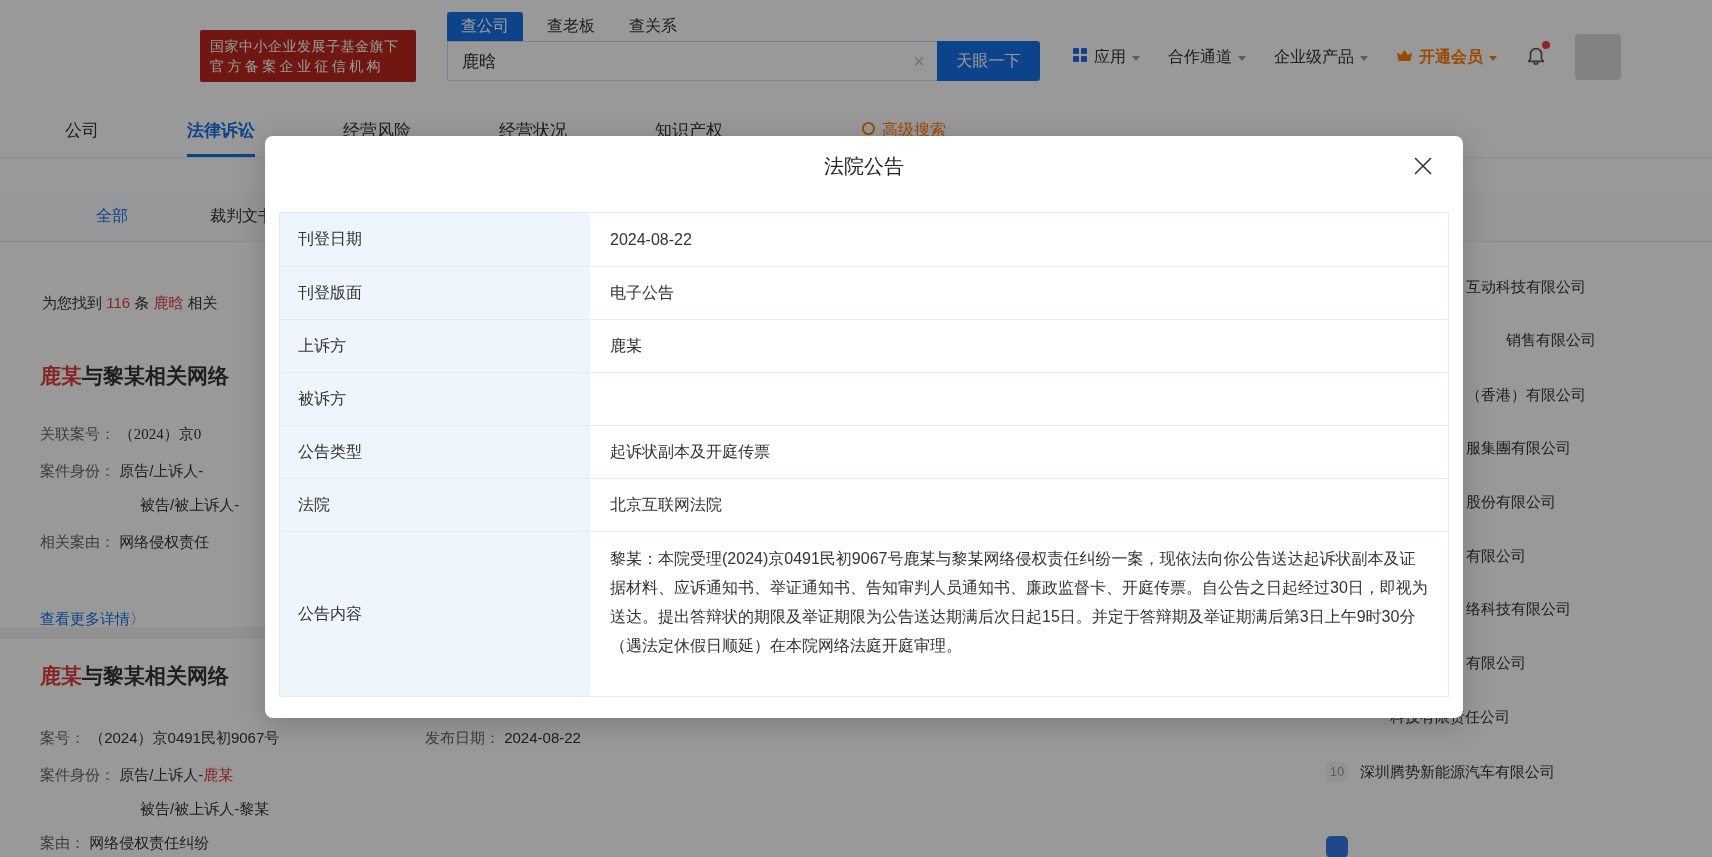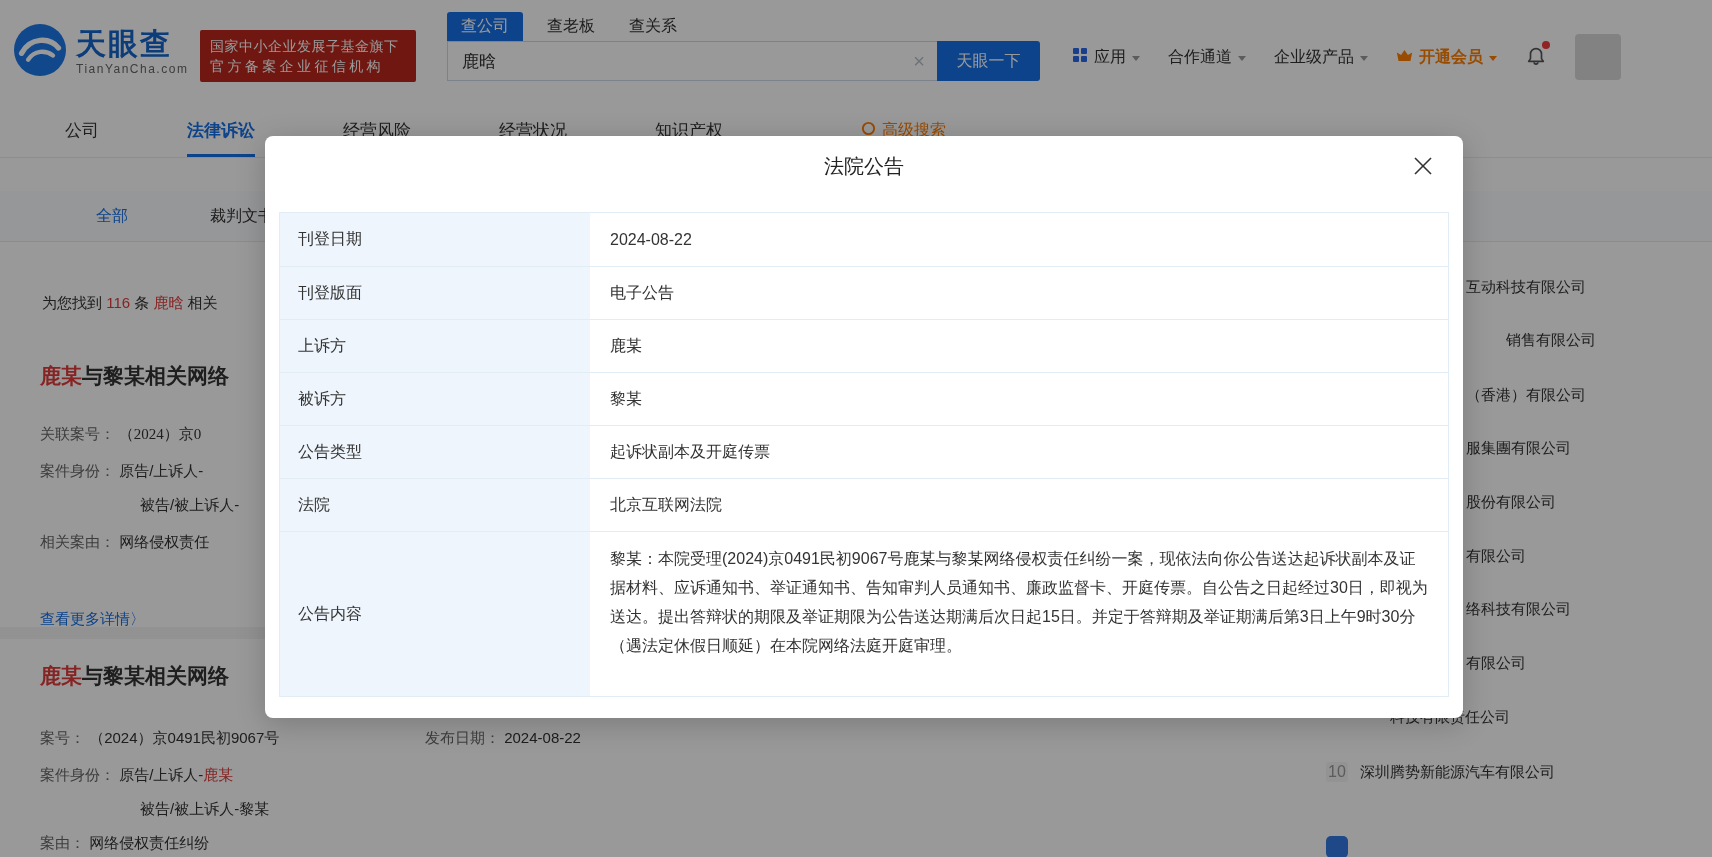--- a/index.html
+++ b/index.html
@@ -47,54 +47,41 @@
   
   .results-line { position:absolute; left:42px; top:294px; font-size:15px; color:#333; }
   .hl-red { color:#e03c3c; }
   .case-title { position:absolute; left:40px; font-size:21px; font-weight:bold; color:#333; cursor:pointer; white-space:nowrap; }
   .case-line { position:absolute; font-size:15px; color:#333; white-space:nowrap; }
   .case-line .lbl { color:#666; }
   .more-link { position:absolute; left:40px; font-size:15px; color:#1770e6; cursor:pointer; }
   .card-gap { position:absolute; left:0; top:627px; width:1290px; height:12px; background:#f3f4f6; }
   
   .side-frag { position:absolute; font-size:15px; color:#333; white-space:nowrap; cursor:pointer; }
-  .rank-badge { position:absolute; left:1326px; top:762px; width:22px; height:20px; background:#f5f5f5; color:#999; font-size:16px; border-radius:3px; text-align:center; line-height:20px; }
+  .rank-badge { position:absolute; left:1326px; top:762px; width:22px; height:20px; background:#f5f5f5; color:#999; font-size:13px; border-radius:3px; text-align:center; line-height:20px; }
   .hot-icon { position:absolute; left:1326px; top:836px; width:22px; height:22px; background:#3578e5; border-radius:5px; }
   
   .overlay { position:absolute; inset:0; background:rgba(0,0,0,0.40); z-index:50; }
   .modal { position:absolute; left:265px; top:136px; width:1198px; height:582px; background:#fff; border-radius:8px; z-index:60; box-shadow:0 6px 30px rgba(0,0,0,0.2); }
   .modal-title { position:absolute; top:17px; left:0; width:100%; text-align:center; font-size:20px; color:#222; font-weight:500; }
   .modal-close { position:absolute; right:28px; top:18px; width:24px; height:24px; cursor:pointer; display:flex; align-items:center; justify-content:center; }
   .mtable { position:absolute; left:14px; right:14px; top:76px; border:1px solid #e2ecf5; }
   .mrow { display:flex; border-top:1px solid #e2ecf5; min-height:53px; }
   .mrow:first-child { border-top:none; }
   .mlabel { width:310px; background:#eef5fc; padding:0 18px; display:flex; align-items:center; font-size:16px; color:#333; flex-shrink:0; }
   .mvalue { flex:1; padding:0 20px; display:flex; align-items:center; font-size:16px; color:#333; }
   .mrow.tall { min-height:165px; }
   .mrow.tall .mvalue { align-items:flex-start; padding-top:12px; line-height:29px; }
 </style>
 </head>
 <body>
 
 <div class="page">
 
   <div class="header">
-    <div class="logo">
-      <span>
-        <svg width="52" height="52" viewBox="0 0 48 48">
-          <circle cx="24" cy="24" r="24" fill="#1b79e8"></circle>
-          <path d="M7 27 C 15 12, 33 12, 41 22" stroke="#fff" stroke-width="5" fill="none" stroke-linecap="round"></path>
-          <path d="M13 33 C 19 24, 29 24, 36 29" stroke="#fff" stroke-width="4" fill="none" stroke-linecap="round"></path>
-        </svg>
-      </span>
-      <span class="logo-text">
-        <span class="brand" style="display:block">天眼查</span>
-        <span class="domain" style="display:block">TianYanCha.com</span>
-      </span>
-    </div>
 
     <div class="badge">
       <div class="b1">国家中小企业发展子基金旗下</div>
       <div class="b2">官方备案企业征信机构</div>
     </div>
 
     <div class="search">
       <div class="search-tabs">
         <div class="stab active">查公司</div>
         <div class="stab">查老板</div>
@@ -258,21 +245,20 @@
       <div class="mrow">
         <div class="mlabel">刊登版面</div>
         <div class="mvalue">电子公告</div>
       </div>
       <div class="mrow">
         <div class="mlabel">上诉方</div>
         <div class="mvalue">鹿某</div>
       </div>
       <div class="mrow">
         <div class="mlabel">被诉方</div>
-        <div class="mvalue">黎某</div>
       </div>
       <div class="mrow">
         <div class="mlabel">公告类型</div>
         <div class="mvalue">起诉状副本及开庭传票</div>
       </div>
       <div class="mrow">
         <div class="mlabel">法院</div>
         <div class="mvalue">北京互联网法院</div>
       </div>
       <div class="mrow tall">

